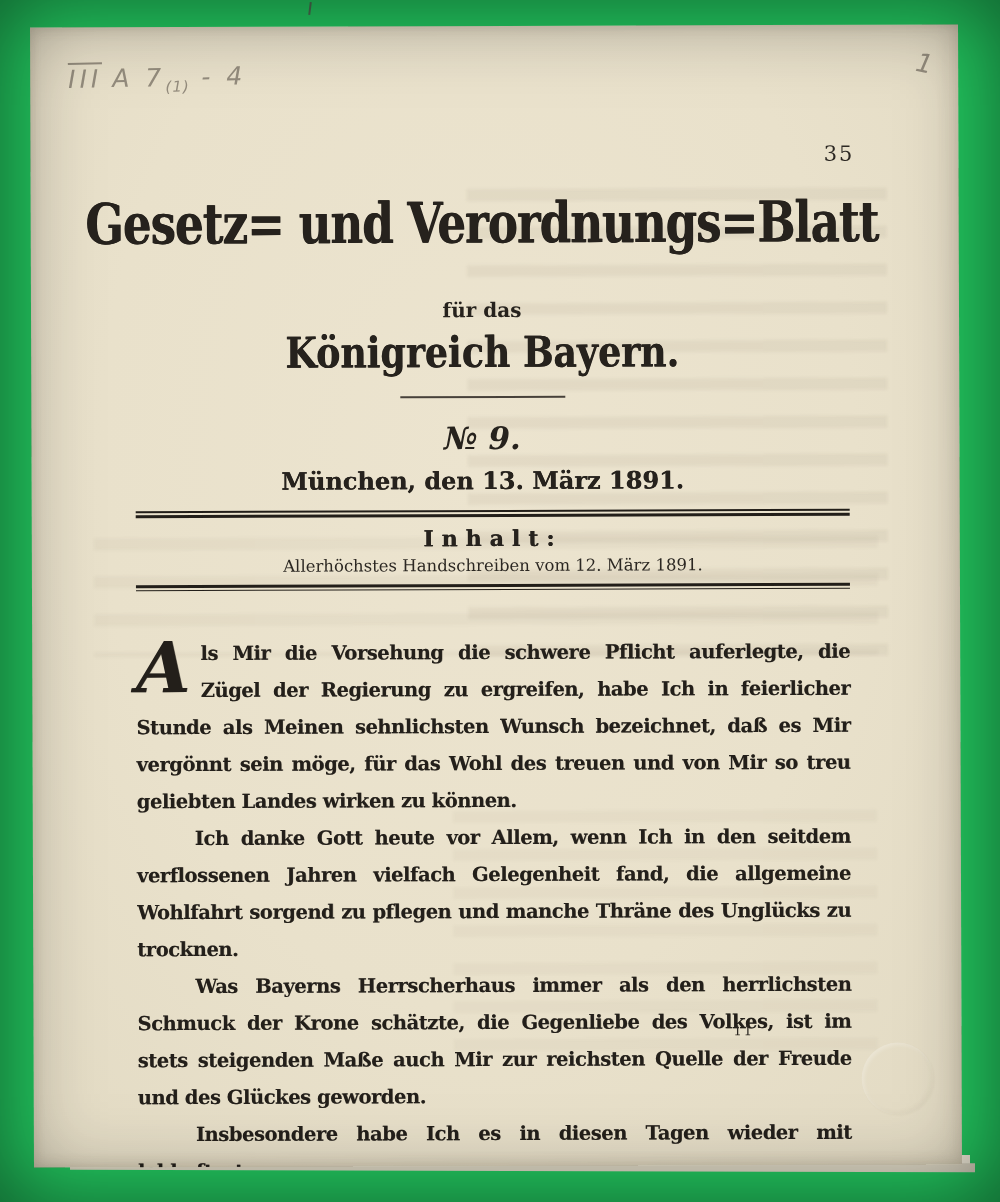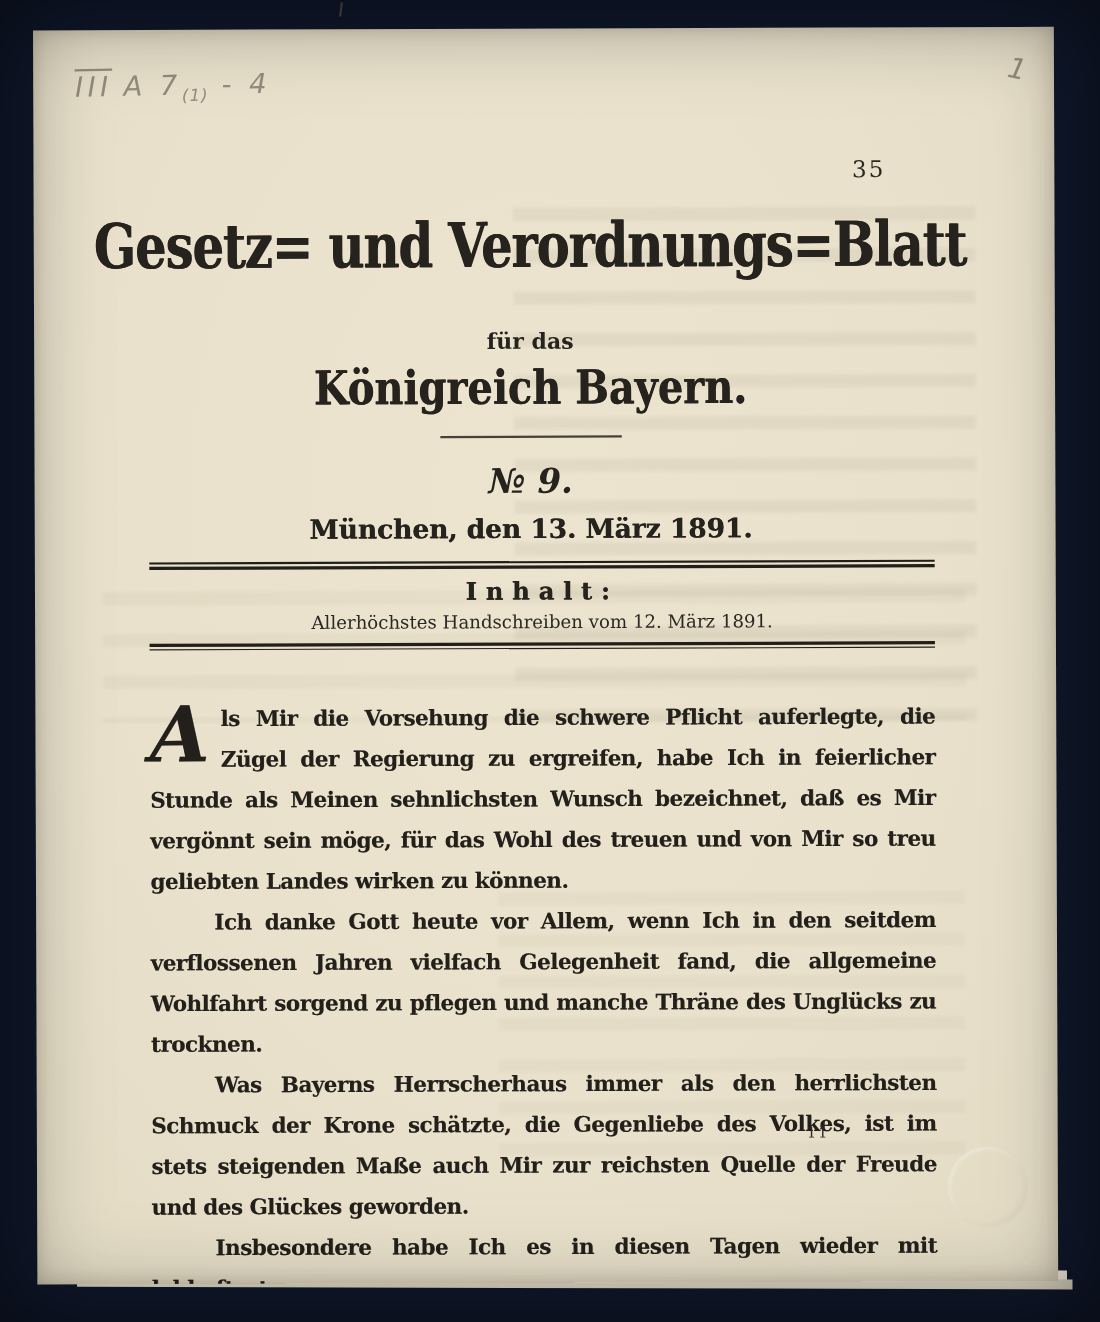--- a/index.html
+++ b/index.html
@@ -1,18 +1,18 @@
 <!DOCTYPE html>
 <html><head>
 <meta charset="utf-8">
 <style>
   html,body{margin:0;padding:0;background:#0e0d0b;}
   .stage{
     position:relative;width:1000px;height:1202px;overflow:hidden;
-    background:#0f172a;
+    background:#22c55e;
     font-family:"DejaVu Serif", serif;
   }
   .stage::after{content:"";position:absolute;inset:0;pointer-events:none;
     box-shadow:inset 0 0 90px rgba(0,0,0,.55);}
   .scratch{position:absolute;left:309px;top:2px;width:2px;height:13px;
     background:#56534b;transform:rotate(7deg);opacity:.8;}
 
   
   .sheet-under1{position:absolute;left:58px;top:1154px;width:912px;height:12px;
     background:#f2ecda;transform:rotate(0.12deg);}
@@ -37,21 +37,21 @@
   .ghost.g1{left:436px;top:150px;width:420px;height:486px;opacity:.55;}
   .ghost.g2{left:62px;top:498px;width:784px;height:132px;opacity:.38;}
   .ghost.g3{left:420px;top:772px;width:424px;height:256px;opacity:.32;}
 
   .pencil{color:#948c7d;font-family:"DejaVu Sans", sans-serif;font-style:italic;}
   .shelfmark{position:absolute;left:38px;top:36px;font-size:25px;letter-spacing:4px;transform:rotate(-1deg);}
   .shelfmark .roman{text-decoration:overline;margin-right:10px;}
   .shelfmark .sub{font-size:15px;vertical-align:-6px;letter-spacing:1px;}
   .corner-num{position:absolute;left:886px;top:24px;font-size:26px;transform:rotate(12deg);}
 
-  .pageno{position:absolute;left:744px;top:117px;width:80px;text-align:left;
+  .pageno{position:absolute;left:744px;top:117px;width:80px;text-align:right;
     font-size:21px;letter-spacing:2px;color:#2c2823;}
 
   .masthead{position:absolute;left:0;right:26px;top:0;text-align:center;}
   .mh-line{position:absolute;left:0;width:100%;}
   .title{top:170px;font-size:46px;font-weight:bold;letter-spacing:-1px;
     transform:scale(0.98,1.22);text-shadow:.6px 0 0 currentColor;white-space:nowrap;}
   .dedication{top:272px;font-size:20px;font-weight:bold;}
   .region{top:304px;font-size:37px;font-weight:bold;transform:scale(0.98,1.15);
     text-shadow:.5px 0 0 currentColor;}
   .mh-rule{position:absolute;left:50%;top:370px;width:165px;height:2px;

